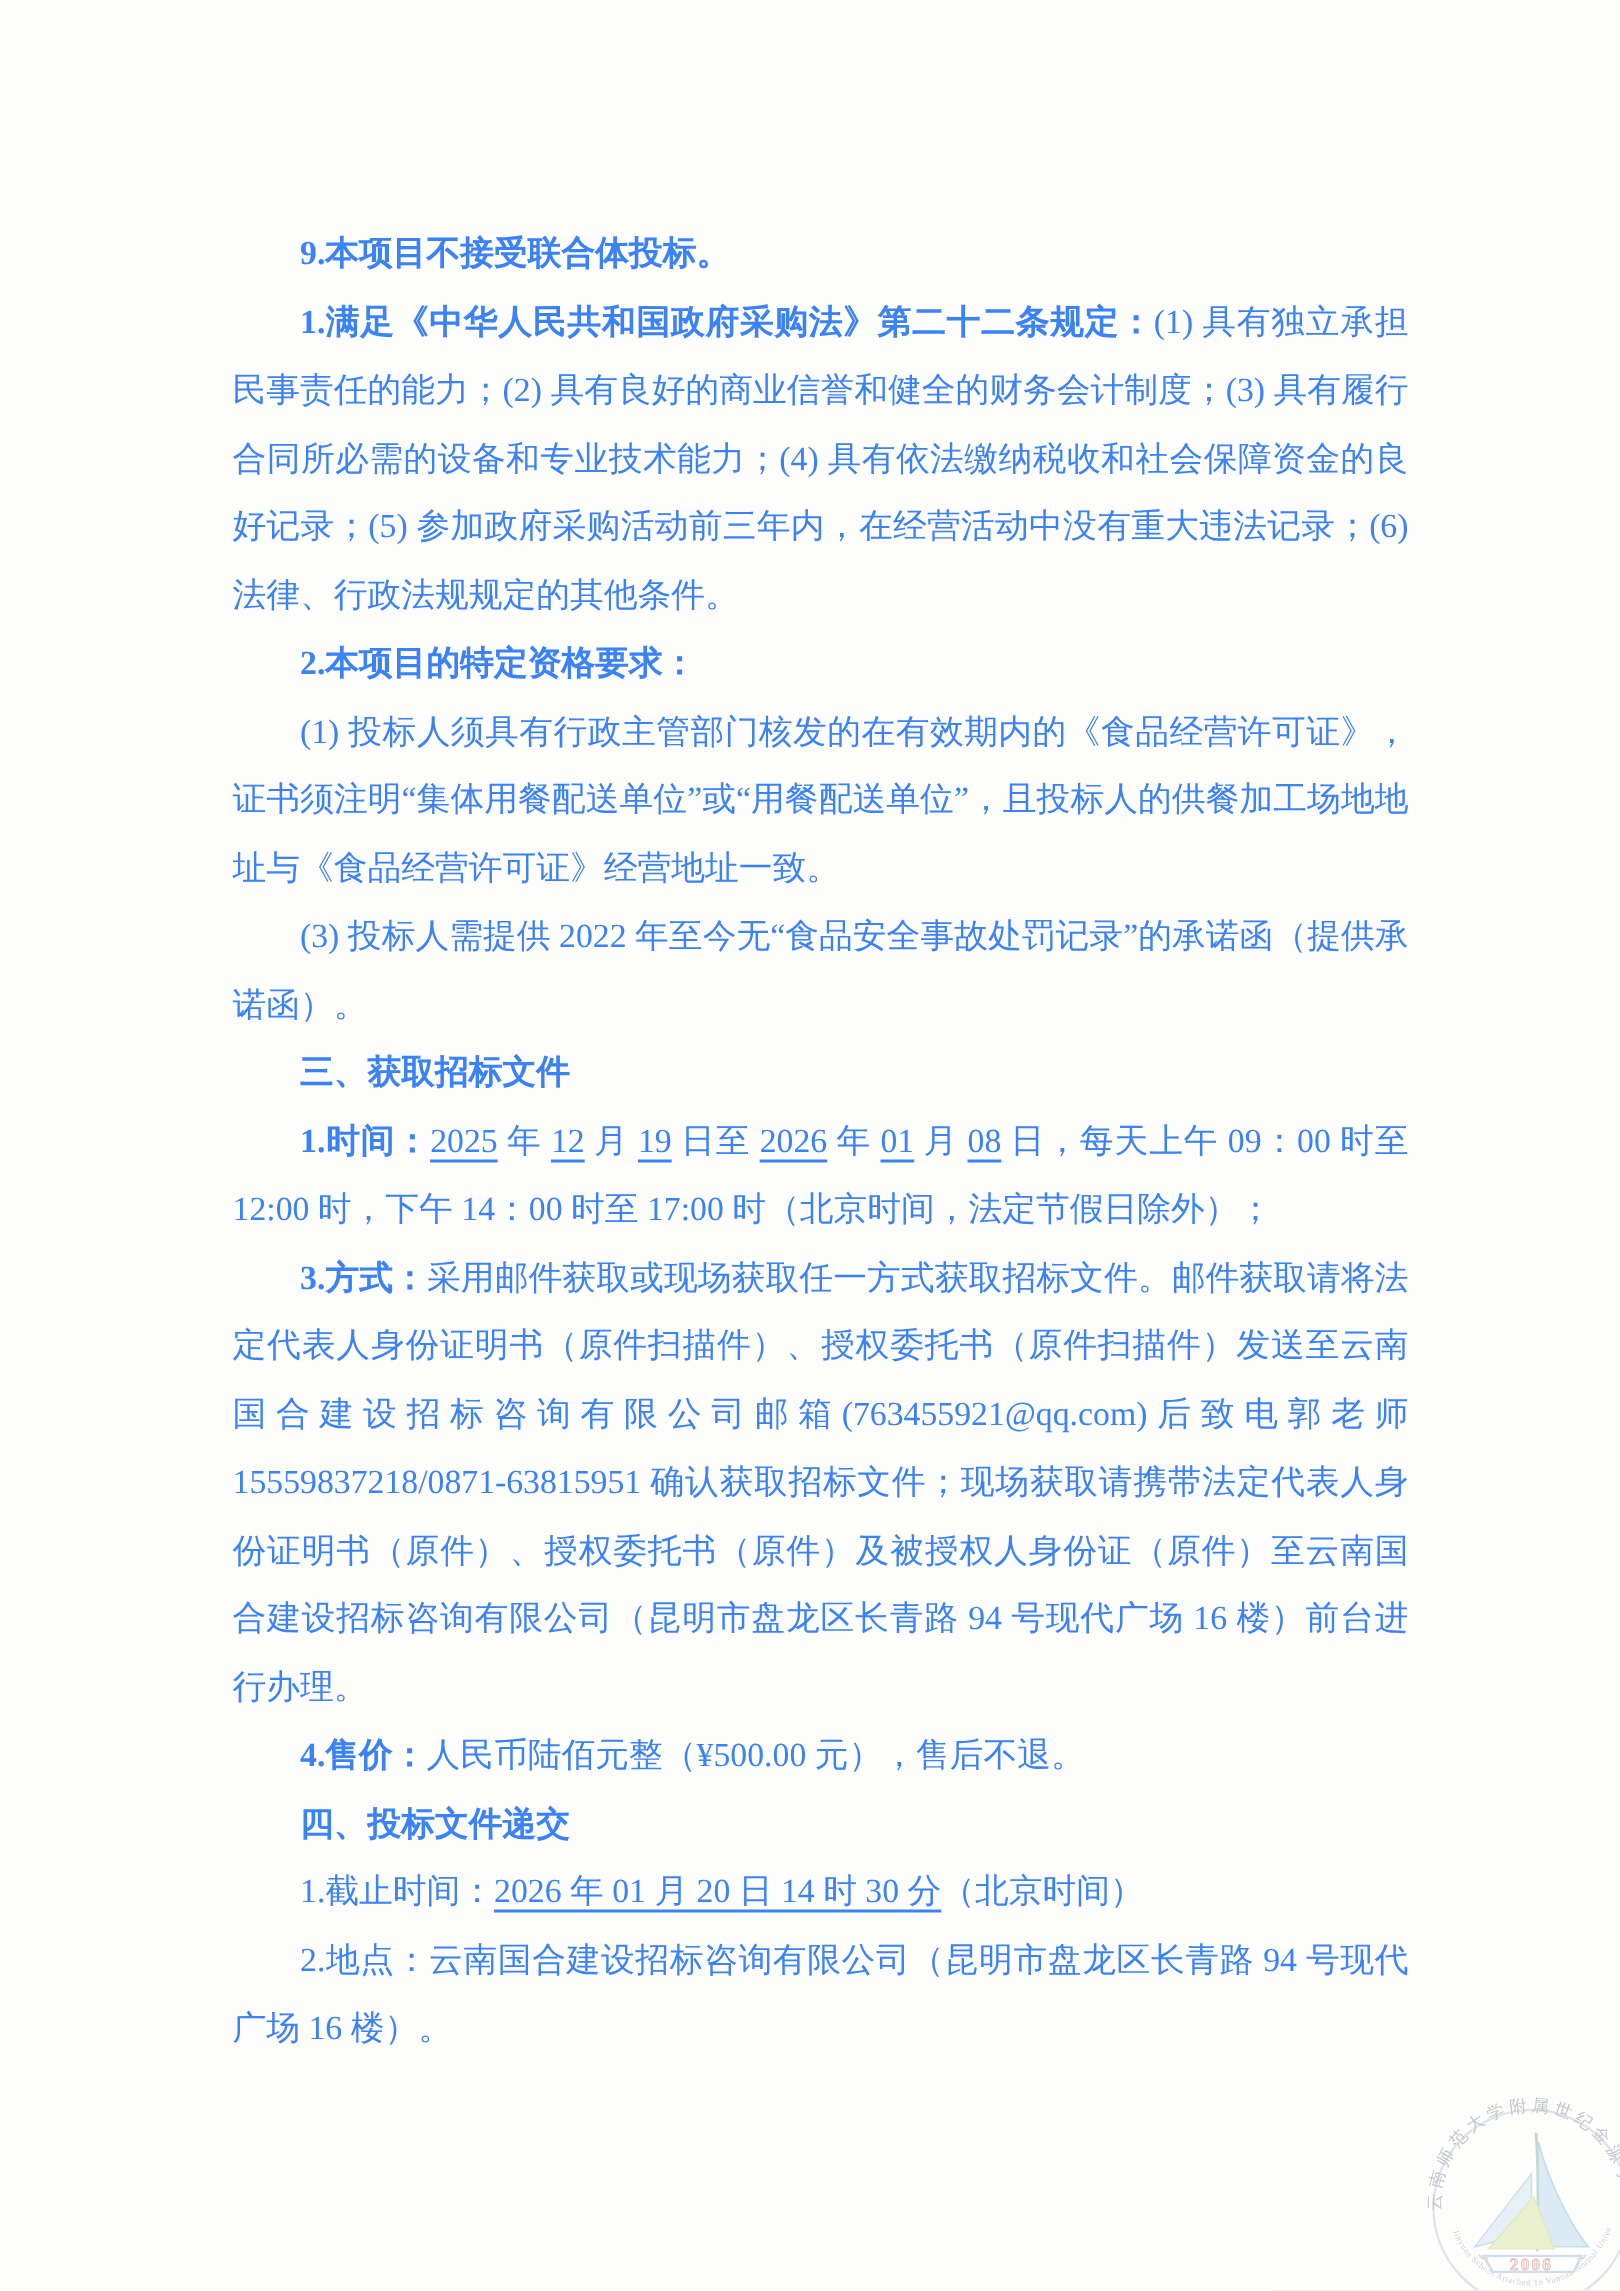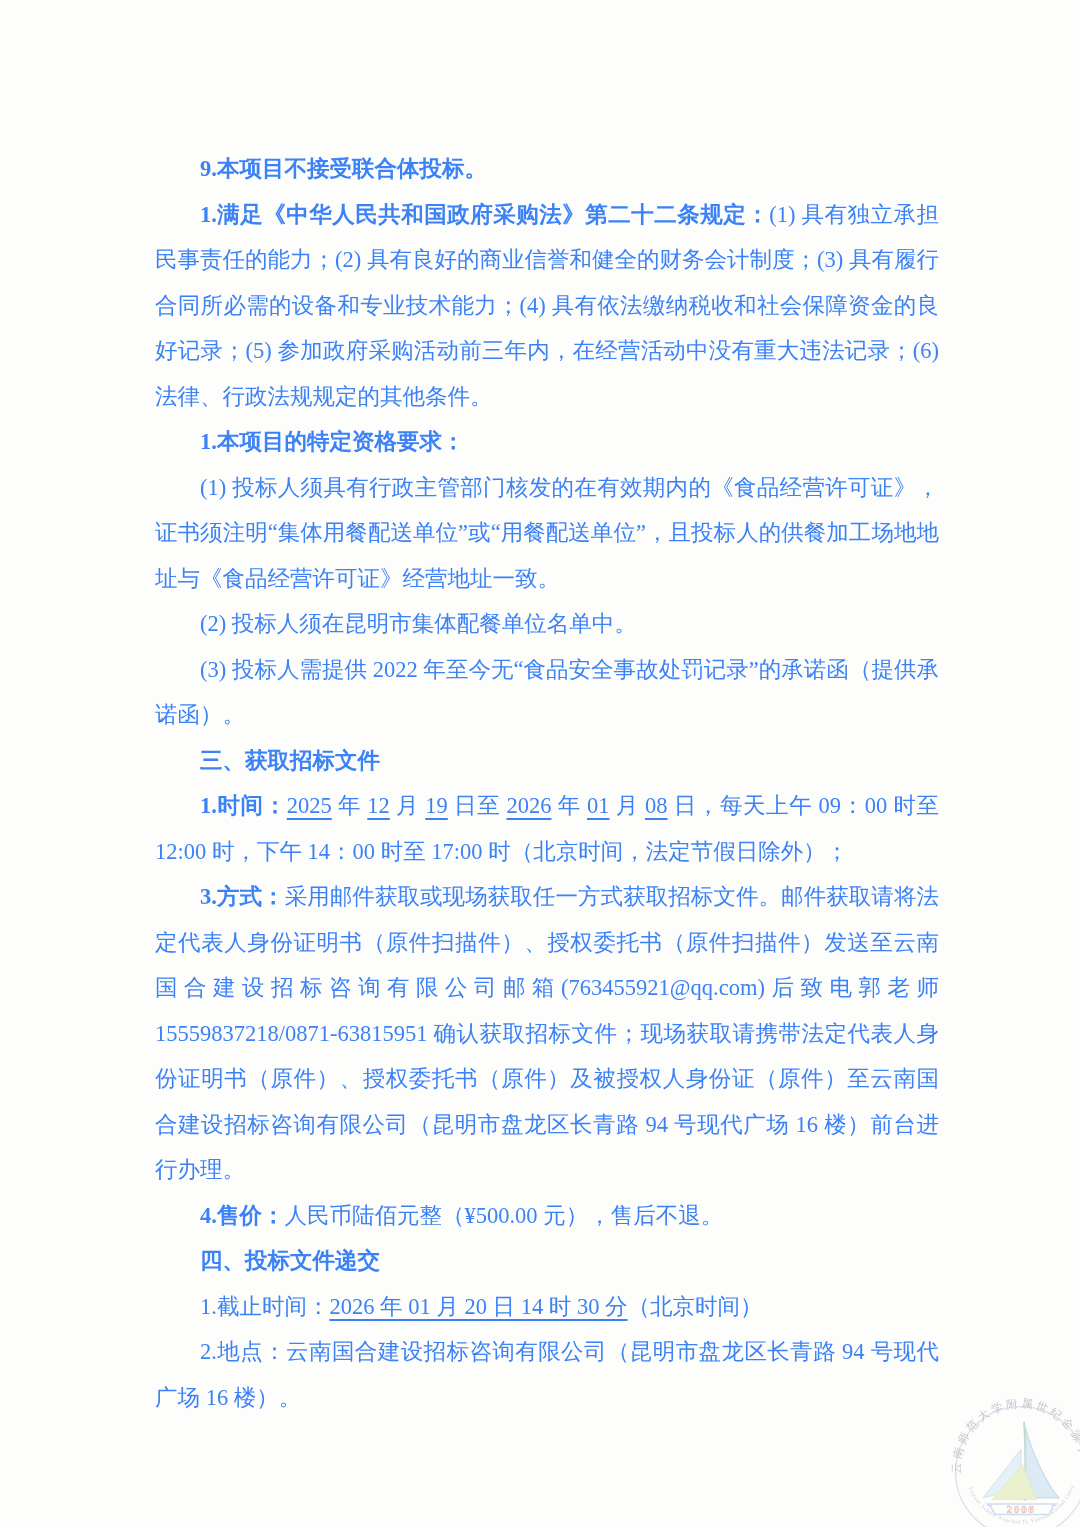--- a/index.html
+++ b/index.html
@@ -27,23 +27,22 @@
              fill:#f4dcd4; stroke:#cf8274; stroke-width:0.8px; }
 </style>
 </head>
 <body>
 
 <div class="page">
 
   <div class="content">
     <p><span class="b">9.本项目不接受联合体投标。</span></p>
     <p><span class="b">1.满足《中华人民共和国政府采购法》第二十二条规定：</span><span>(1) 具有独立承担民事责任的能力；(2) 具有良好的商业信誉和健全的财务会计制度；(3) 具有履行合同所必需的设备和专业技术能力；(4) 具有依法缴纳税收和社会保障资金的良好记录；(5) 参加政府采购活动前三年内，在经营活动中没有重大违法记录；(6) 法律、行政法规规定的其他条件。</span></p>
-    <p><span class="b">1.本项目的特定资格要求：</span></p>
+    <p><span class="b">2.本项目的特定资格要求：</span></p>
     <p><span>(1) 投标人须具有行政主管部门核发的在有效期内的《食品经营许可证》，证书须注明“集体用餐配送单位”或“用餐配送单位”，且投标人的供餐加工场地地址与《食品经营许可证》经营地址一致。</span></p>
-    <p><span>(2) 投标人须在昆明市集体配餐单位名单中。</span></p>
     <p><span>(3) 投标人需提供 2022 年至今无“食品安全事故处罚记录”的承诺函（提供承诺函）。</span></p>
     <p><span class="b">三、获取招标文件</span></p>
     <p><span class="b">1.时间：</span><span class="u">2025</span><span> 年 </span><span class="u">12</span><span> 月 </span><span class="u">19</span><span> 日至 </span><span class="u">2026</span><span> 年 </span><span class="u">01</span><span> 月 </span><span class="u">08</span><span> 日，每天上午 09：00 时至 12:00 时，下午 14：00 时至 17:00 时（北京时间，法定节假日除外）；</span></p>
     <p><span class="b">3.方式：</span><span>采用邮件获取或现场获取任一方式获取招标文件。邮件获取请将法定代表人身份证明书（原件扫描件）、授权委托书（原件扫描件）发送至云南国合建设招标咨询有限公司邮箱(763455921@qq.com)后致电郭老师 15559837218/0871-63815951 确认获取招标文件；现场获取请携带法定代表人身份证明书（原件）、授权委托书（原件）及被授权人身份证（原件）至云南国合建设招标咨询有限公司（昆明市盘龙区长青路 94 号现代广场 16 楼）前台进行办理。</span></p>
     <p><span class="b">4.售价：</span><span>人民币陆佰元整（¥500.00 元），售后不退。</span></p>
     <p><span class="b">四、投标文件递交</span></p>
     <p><span>1.截止时间：</span><span class="u">2026 年 01 月 20 日 14 时 30 分</span><span>（北京时间）</span></p>
     <p><span>2.地点：云南国合建设招标咨询有限公司（昆明市盘龙区长青路 94 号现代广场 16 楼）。</span></p>
 
   </div>

